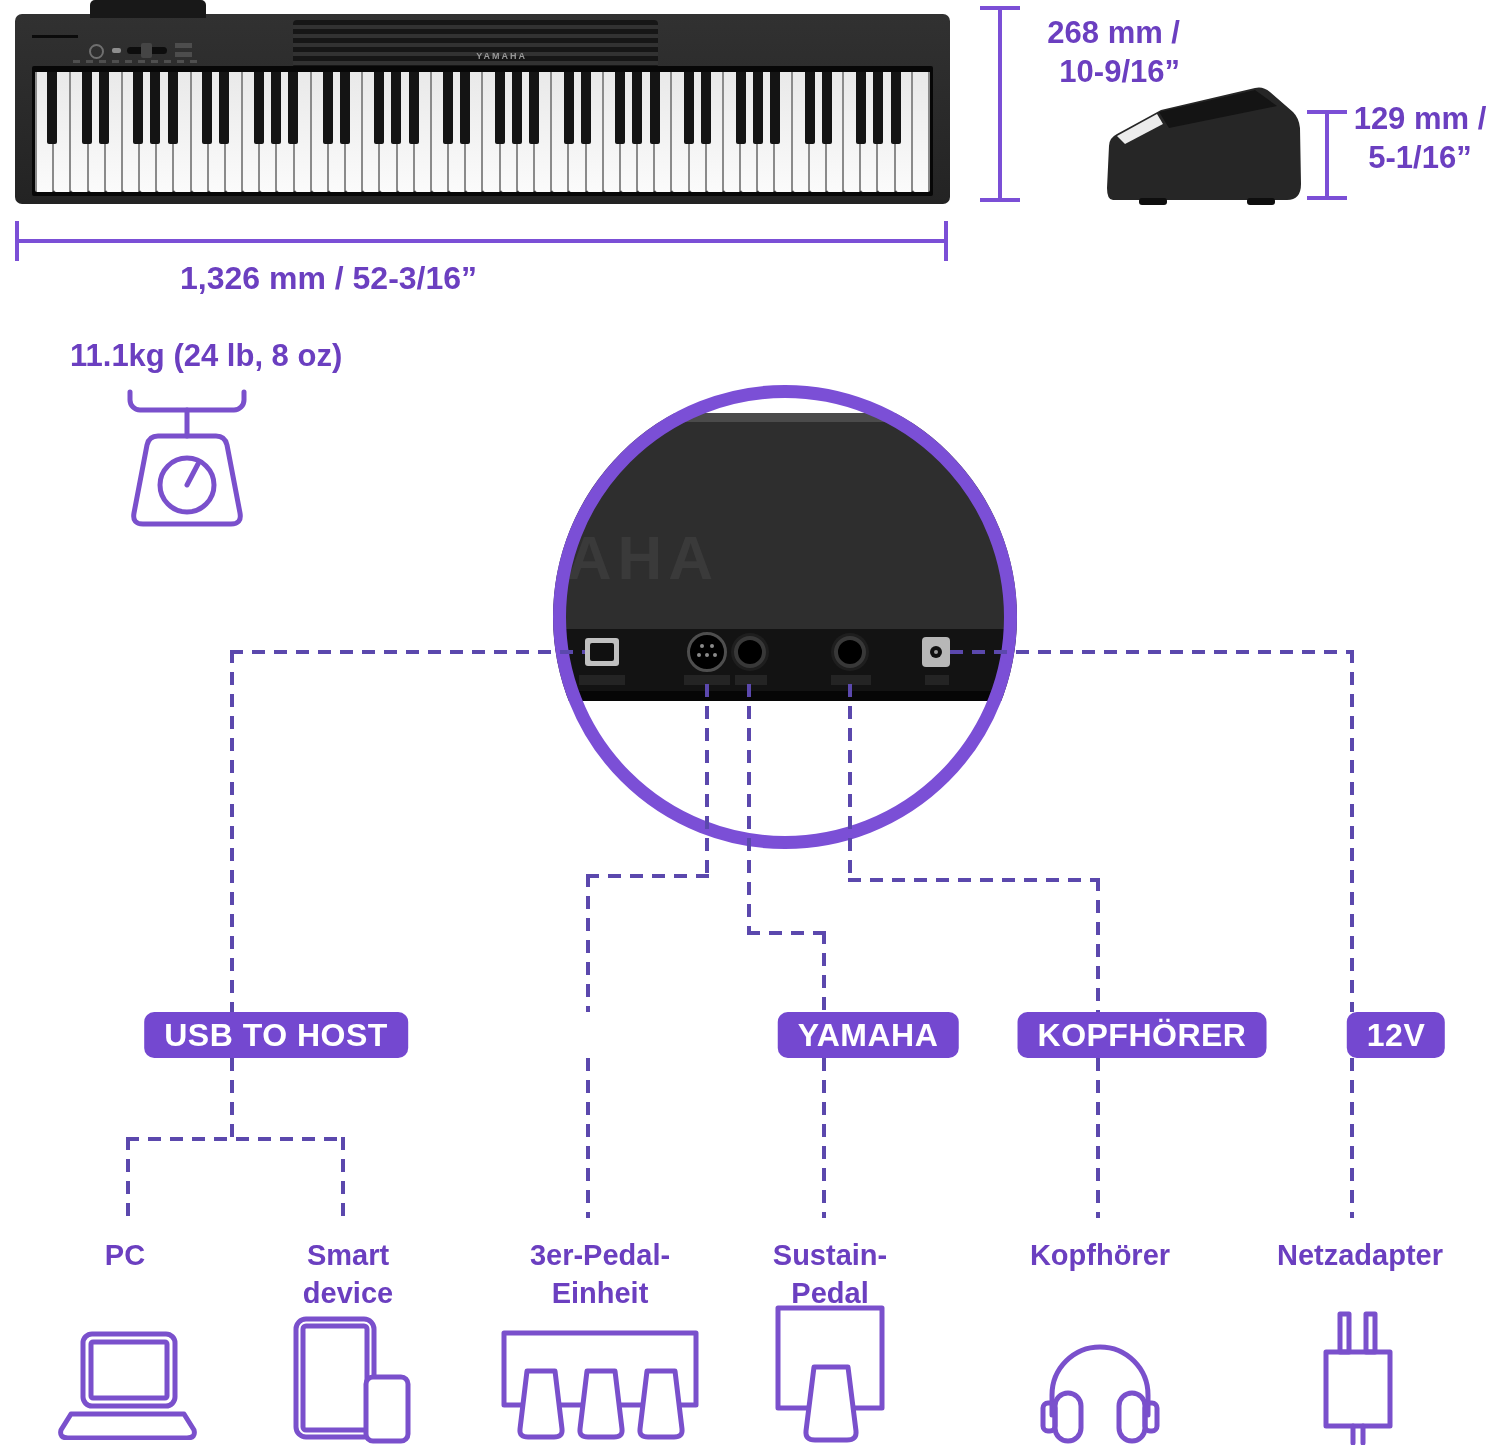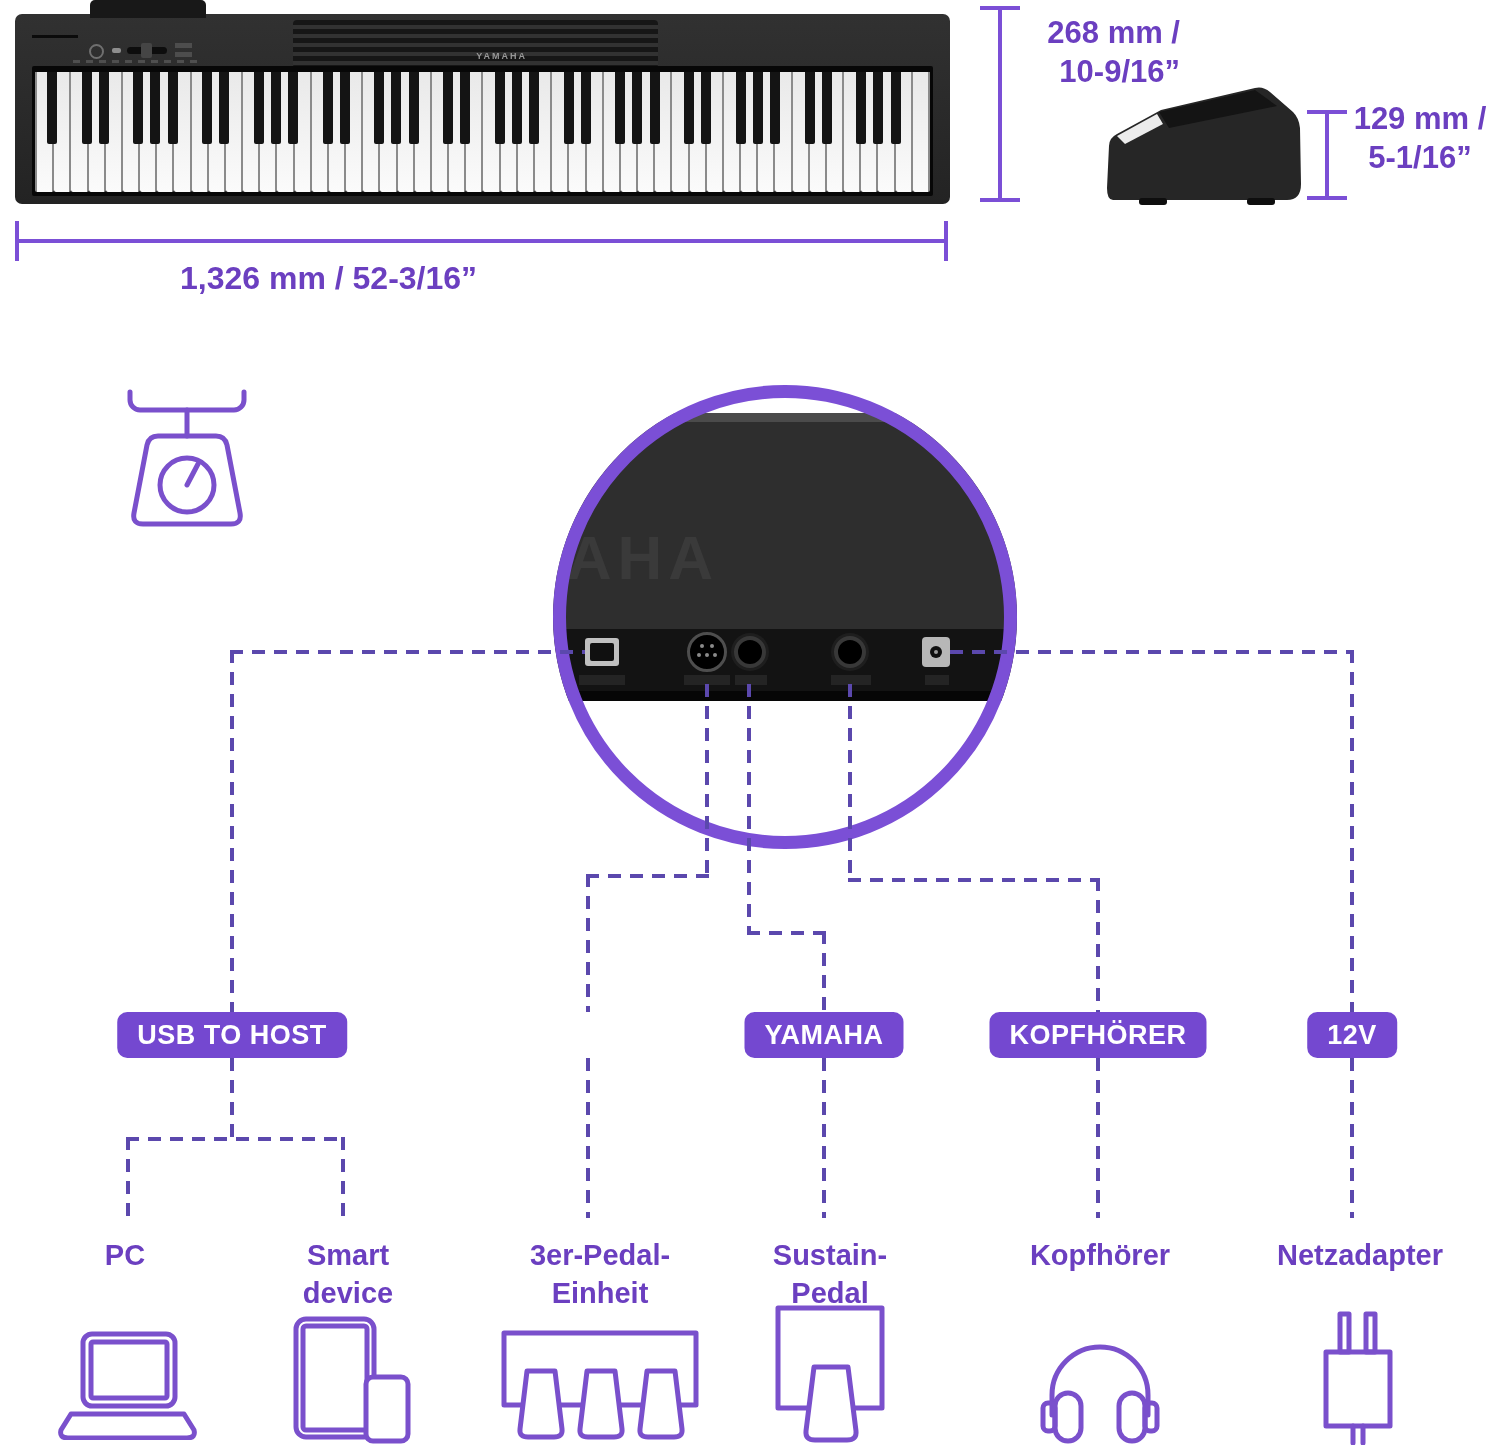--- a/index.html
+++ b/index.html
@@ -69,22 +69,22 @@
   .dc-port b{position:absolute;left:12px;top:13px;width:4px;height:4px;background:#9a9a9a;border-radius:50%;}
 
   
   .dv{position:absolute;width:4px;z-index:3;
       background:repeating-linear-gradient(180deg,var(--dash) 0 13px,transparent 13px 22px);}
   .dh{position:absolute;height:4px;z-index:3;
       background:repeating-linear-gradient(90deg,var(--dash) 0 13px,transparent 13px 22px);}
 
   
   .badge{position:absolute;top:1012px;height:46px;line-height:46px;transform:translateX(-50%);
-    background:var(--badge);color:#fff;font-weight:bold;font-size:27px;letter-spacing:.5px;
-    padding:0 20px;border-radius:10px;white-space:nowrap;z-index:5;}
+    background:var(--badge);color:#fff;font-weight:bold;font-size:32px;letter-spacing:.5px;
+    padding:0 20px;border-radius:10px;white-space:nowrap;z-index:5;margin-left:44px;}
 
   
   .dev-label{position:absolute;top:1237px;transform:translateX(-50%);color:var(--accent);
     font-weight:bold;font-size:29px;line-height:1.3;text-align:center;white-space:pre-line;}
   .dev-icon{position:absolute;}
   .stk{stroke:var(--icon);fill:none;stroke-width:5;stroke-linejoin:round;stroke-linecap:round;}
   .stkf{stroke:var(--icon);fill:#fff;stroke-width:5;stroke-linejoin:round;stroke-linecap:round;}
 </style>
 </head>
 <body>
@@ -216,20 +216,21 @@
   <div class="dim" style="left:1307px;top:110px;width:40px;height:4px;"></div>
   <div class="dim" style="left:1307px;top:196px;width:40px;height:4px;"></div>
   <div class="dim-text t-depth">129 mm /
 5-1/16”</div>
 
   <div class="dim" style="left:15px;top:239px;width:933px;height:4px;"></div>
   <div class="dim" style="left:15px;top:221px;width:4px;height:40px;"></div>
   <div class="dim" style="left:944px;top:221px;width:4px;height:40px;"></div>
   <div class="dim-text t-width">1,326 mm / 52-3/16”</div>
 
+  <div class="dim-text t-weight">11.1kg (24 lb, 8 oz)</div>
   <svg class="scale-icon" width="150" height="155" viewBox="0 0 150 155">
     <path class="stk" d="M18,12 v8 a10,10 0 0 0 10,10 h94 a10,10 0 0 0 10,-10 v-8"></path>
     <path class="stk" d="M75,30 v26"></path>
     <path class="stk" d="M46,56 h58 q9,0 11,9 l13,68 q2,11 -9,11 H31 q-11,0 -9,-11 l13,-68 q2,-9 11,-9 z"></path>
     <circle class="stk" cx="75" cy="105" r="27"></circle>
     <path class="stk" d="M75,105 L86,84"></path>
   </svg>
 
   <div class="dh" style="left:230px;top:650px;width:355px;"></div>
   <div class="dv" style="left:230px;top:650px;height:362px;"></div>

